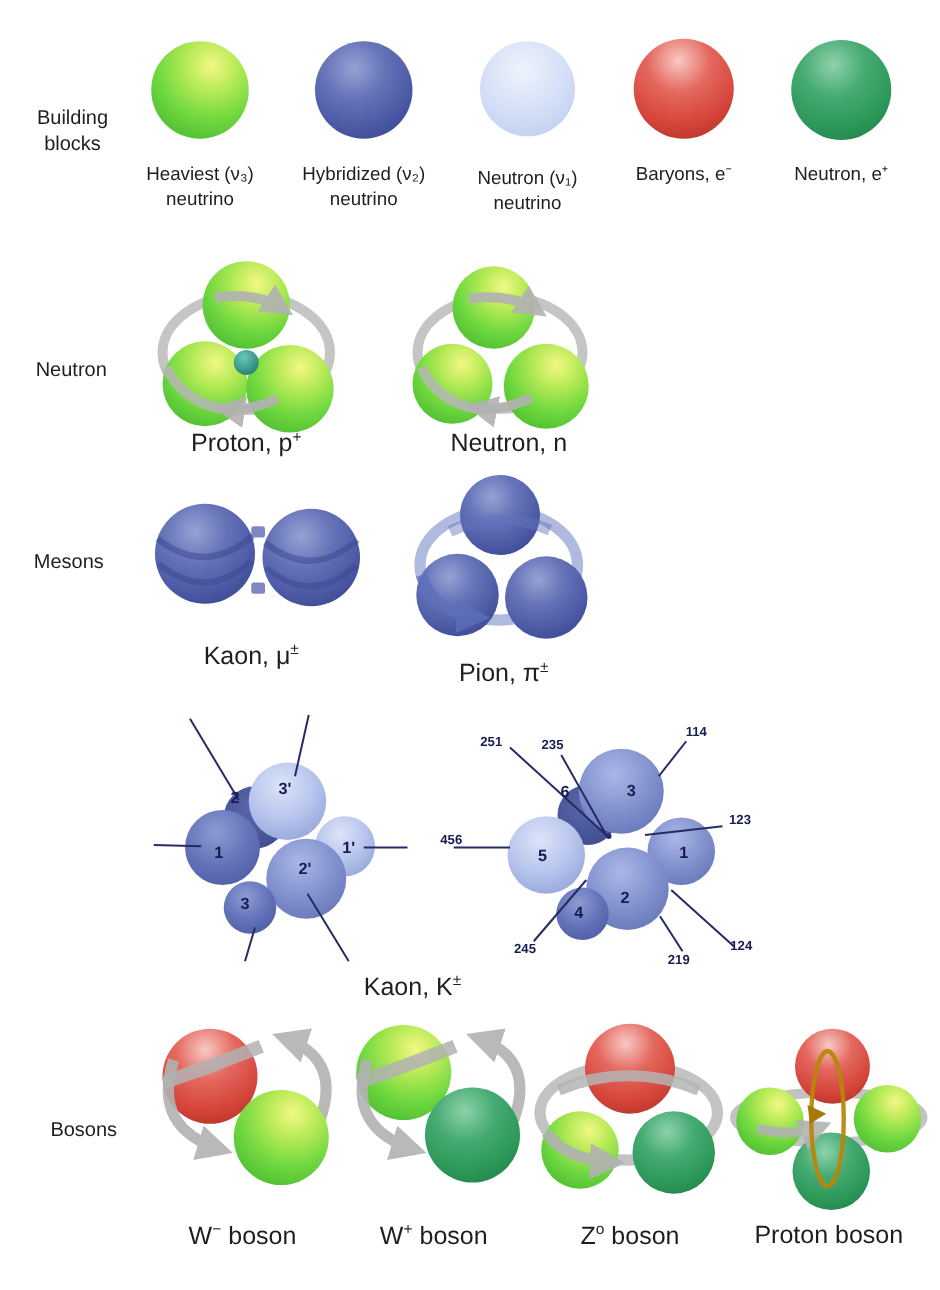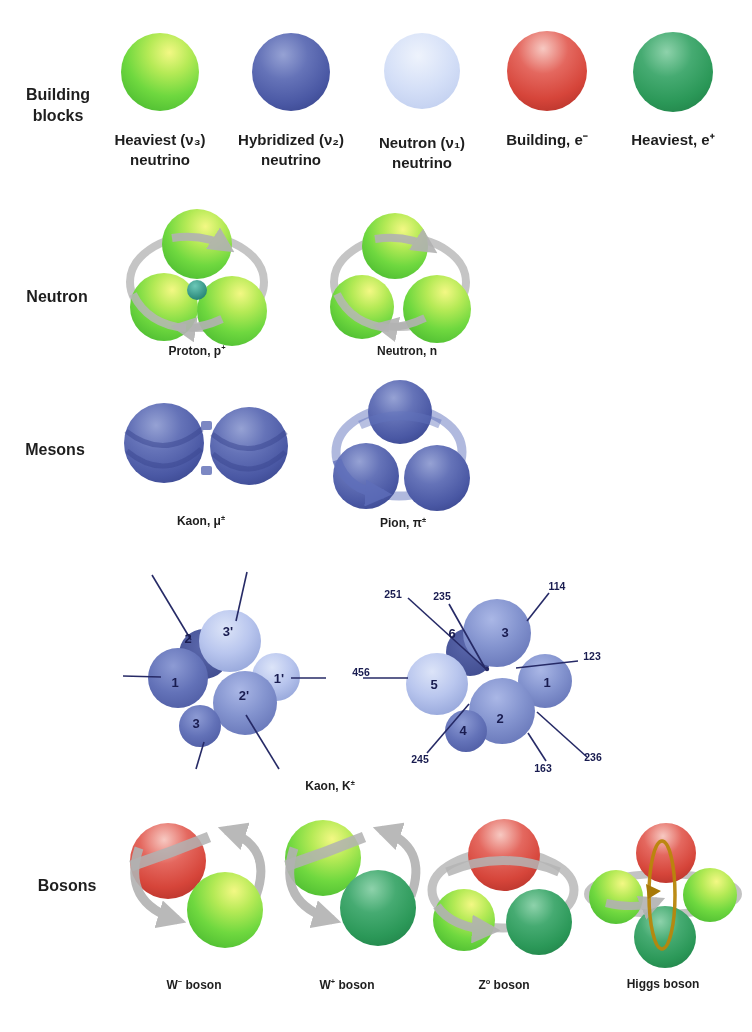--- a/index.html
+++ b/index.html
@@ -1,23 +1,23 @@
 <!DOCTYPE html>
 <html><head>
 <meta charset="utf-8">
 <style>
   html,body{margin:0;padding:0;background:#fff;}
   .canvas{position:relative;width:752px;height:1032px;background:#ffffff;
           font-family:"Liberation Sans",sans-serif;overflow:hidden;}
   .canvas svg{position:absolute;left:0;top:0;}
   .lbl{position:absolute;transform:translateX(-50%);text-align:center;
-       font-weight:bold;color:#1e1e1e;white-space:nowrap;}
+       font-weight:normal;color:#1e1e1e;white-space:nowrap;}
   .toplbl{font-size:15px;line-height:1.3;text-align:center;}
   .seclbl{font-size:16px;line-height:1.3;}
-  .cap{font-size:12px;}
+  .cap{font-size:20px;}
   .knum{position:absolute;transform:translate(-50%,-50%);font-weight:bold;
         color:#191c50;font-size:13px;white-space:nowrap;}
   .klnum{position:absolute;transform:translate(-50%,-50%);font-weight:bold;
         color:#191c50;font-size:10.5px;white-space:nowrap;}
   sup{font-size:62%;line-height:0;}
 </style>
 </head>
 <body>
 
 <div class="canvas">
@@ -216,33 +216,33 @@
 </div>
 <div class="lbl toplbl" style="left:291px;top:130px">
   <div>Hybridized (ν₂)</div>
   <div>neutrino</div>
 </div>
 <div class="lbl toplbl" style="left:422px;top:133px">
   <div>Neutron (ν₁)</div>
   <div>neutrino</div>
 </div>
 <div class="lbl toplbl" style="left:547px;top:130px">
-  <div>Building, e⁻</div>
+  <div>Baryons, e⁻</div>
 </div>
 <div class="lbl toplbl" style="left:673px;top:130px">
-  <div>Heaviest, e⁺</div>
+  <div>Neutron, e⁺</div>
 </div>
 
 <div class="lbl seclbl" style="left:57px;top:287px">Neutron</div>
 <div class="lbl cap" style="left:197px;top:344px"><span>Proton, p</span><sup>+</sup></div>
 <div class="lbl cap" style="left:407px;top:344px"><span>Neutron, n</span><sup></sup></div>
 
 <div class="lbl seclbl" style="left:55px;top:440px">Mesons</div>
 <div class="lbl cap" style="left:201px;top:514px"><span>Kaon, μ</span><sup>±</sup></div>
-<div class="lbl cap" style="left:403px;top:516px"><span>Pion, π</span><sup>±</sup></div>
+<div class="lbl cap" style="left:403px;top:528px"><span>Pion, π</span><sup>±</sup></div>
 
 <div class="knum" style="left:175px;top:682px">1</div>
 <div class="knum" style="left:188px;top:638px">2</div>
 <div class="knum" style="left:196px;top:723px">3</div>
 <div class="knum" style="left:279px;top:678px">1'</div>
 <div class="knum" style="left:244px;top:695px">2'</div>
 <div class="knum" style="left:228px;top:631px">3'</div>
 
 <div class="knum" style="left:547px;top:682px">1</div>
 <div class="knum" style="left:500px;top:718px">2</div>
@@ -250,24 +250,24 @@
 <div class="knum" style="left:463px;top:730px">4</div>
 <div class="knum" style="left:434px;top:684px">5</div>
 <div class="knum" style="left:452px;top:633px">6</div>
 
 <div class="klnum" style="left:393px;top:594px">251</div>
 <div class="klnum" style="left:442px;top:596px">235</div>
 <div class="klnum" style="left:557px;top:586px">114</div>
 <div class="klnum" style="left:361px;top:672px">456</div>
 <div class="klnum" style="left:592px;top:656px">123</div>
 <div class="klnum" style="left:420px;top:759px">245</div>
-<div class="klnum" style="left:543px;top:768px">163</div>
-<div class="klnum" style="left:593px;top:757px">236</div>
+<div class="klnum" style="left:543px;top:768px">219</div>
+<div class="klnum" style="left:593px;top:757px">124</div>
 
 <div class="lbl cap" style="left:330px;top:779px"><span>Kaon, K</span><sup>±</sup></div>
 
-<div class="lbl seclbl" style="left:67px;top:876px">Bosons</div>
+<div class="lbl seclbl" style="left:67px;top:895px">Bosons</div>
 <div class="lbl cap" style="left:194px;top:978px"><span>W</span><sup>−</sup><span> boson</span></div>
 <div class="lbl cap" style="left:347px;top:978px"><span>W</span><sup>+</sup><span> boson</span></div>
 <div class="lbl cap" style="left:504px;top:978px"><span>Z</span><sup>o</sup><span> boson</span></div>
-<div class="lbl cap" style="left:663px;top:977px"><span>Higgs boson</span><sup></sup><span></span></div>
+<div class="lbl cap" style="left:663px;top:977px"><span>Proton boson</span><sup></sup><span></span></div>
 
 </div>
 
 </body></html>

